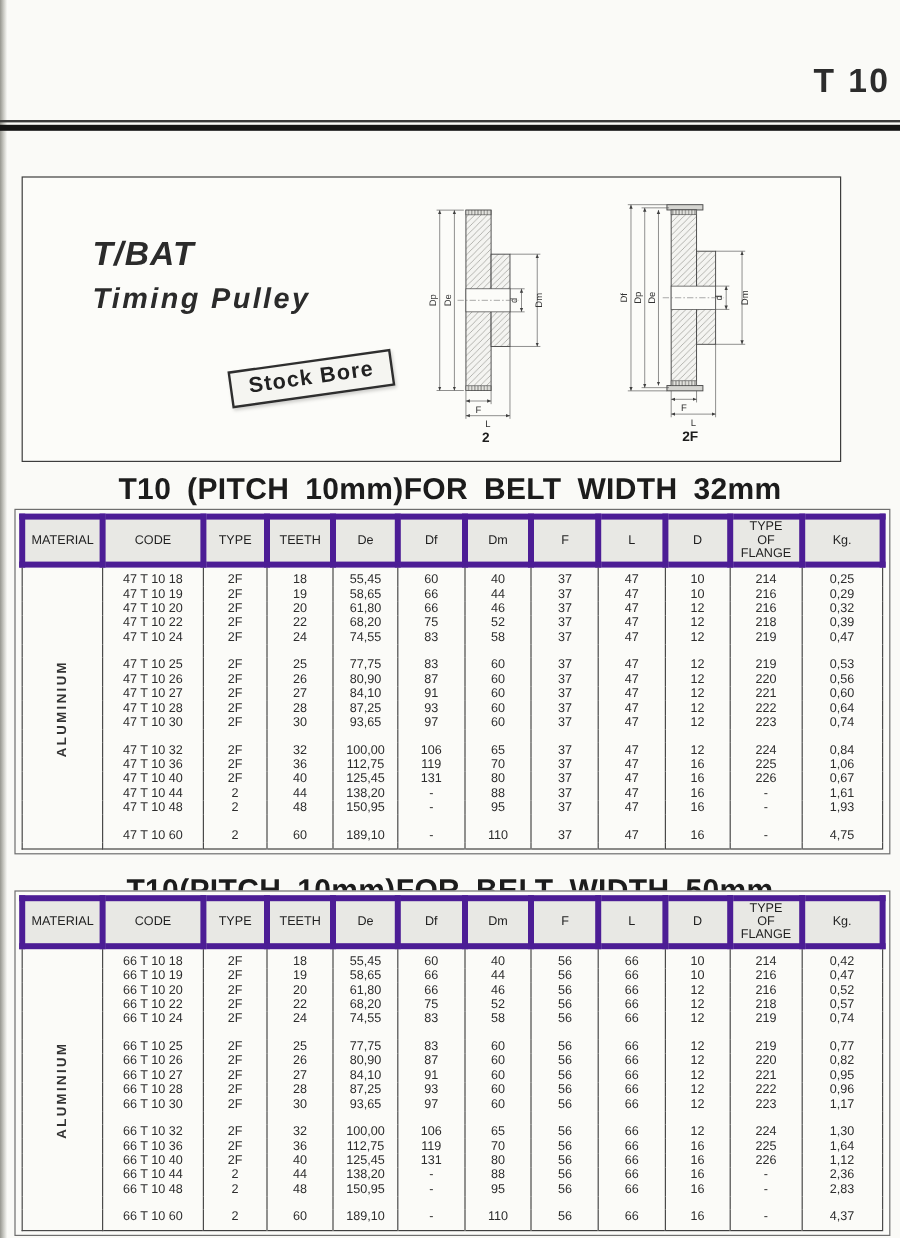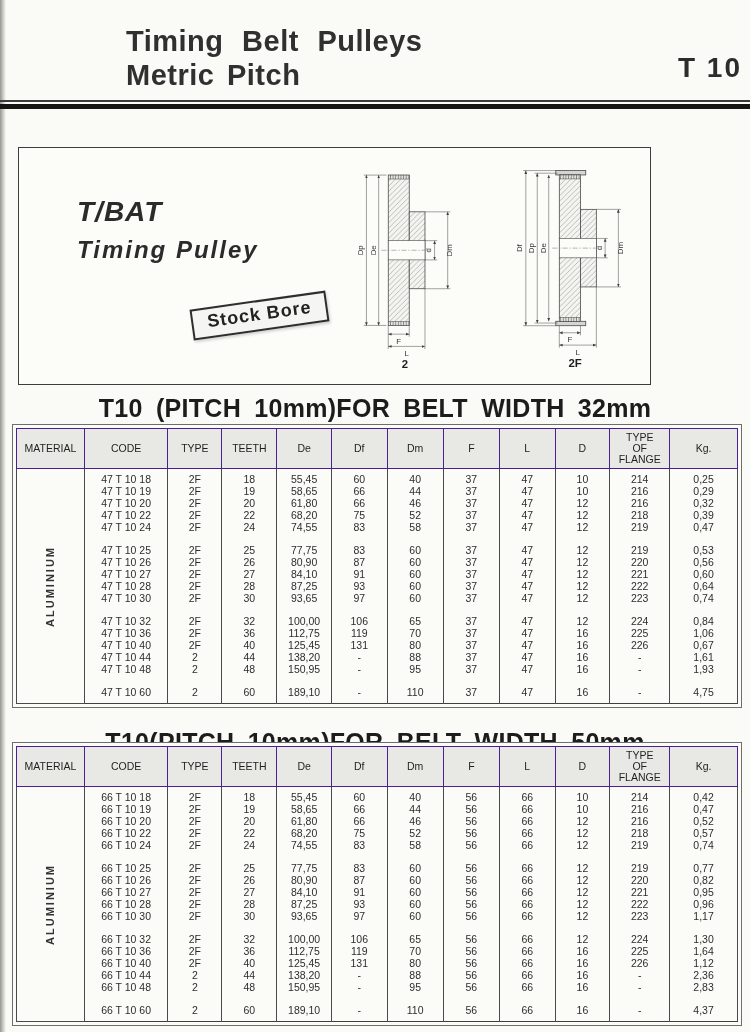--- a/index.html
+++ b/index.html
@@ -25,21 +25,21 @@
     position:absolute; right:8px; top:52px;
     font-weight:bold; font-size:28px; color:#2c2c2c; letter-spacing:2px;
   }
   .head-rule { position:absolute; left:0; top:100px; width:750px; }
   .head-rule .thin  { height:2px; background:#3a3a3a; }
   .head-rule .gapln { height:2px; background:transparent; }
   .head-rule .thick { height:5px; background:#141414; }
 
   
   .product-box {
-    position:absolute; left:18px; top:147px; width:633px; height:238px;
+    position:absolute; left:18px; top:147px; width:683px; height:238px;
     border:1px solid #3d3d3d; background:#fcfcf9;
   }
   .brand {
     position:absolute; left:58px; top:48px;
     font-size:28px; font-weight:bold; font-style:italic; letter-spacing:1px; color:#2b2b2b;
   }
   .product-name {
     position:absolute; left:58px; top:88px;
     font-size:24px; font-weight:bold; font-style:italic; letter-spacing:2px; color:#2b2b2b;
   }
@@ -66,21 +66,21 @@
     position:absolute; left:12px; width:730px;
     border:1px solid #6e6e6e; padding:3px; background:#fbfbf8;
   }
   .frame-1 { top:424px; }
   .frame-2 { top:742px; }
   table.spec-table {
     width:100%; border-collapse:collapse; table-layout:fixed;
     border:1.5px solid #3f3f3f;
   }
   table.spec-table th {
-    border:1px solid #4c1d95; background:#e8e8e4;
+    border:5px solid #4c1d95; background:#e8e8e4;
     font-size:10.5px; font-weight:normal; color:#1f1f1f;
     height:40px; padding:0 1px; text-align:center; vertical-align:middle;
     white-space:pre-line; line-height:11px;
   }
   table.spec-table td {
     border-left:1px solid #4a4a4a; border-right:1px solid #4a4a4a;
     font-size:10.5px; color:#2d2d2d; text-align:center; vertical-align:middle;
     height:12px; line-height:12px; padding:0;
   }
   table.spec-table tr.first-data td { padding-top:4px; }
@@ -98,24 +98,20 @@
   .spec-table th:nth-child(7){width:7.8%}  .spec-table th:nth-child(8){width:7.8%}
   .spec-table th:nth-child(9){width:7.7%}  .spec-table th:nth-child(10){width:7.6%}
   .spec-table th:nth-child(11){width:8.3%}
 </style>
 </head>
 <body>
 
 <div class="page">
   <div class="scan-edge"></div>
 
-  <div class="masthead">
-    <div class="masthead-line1">Timing Belt Pulleys</div>
-    <div class="masthead-line2">Metric Pitch</div>
-  </div>
   <div class="page-code">T 10</div>
   <div class="head-rule">
     <div class="thin"></div>
     <div class="gapln"></div>
     <div class="thick"></div>
   </div>
 
   <div class="product-box">
     <div class="brand">T/BAT</div>
     <div class="product-name">Timing Pulley</div>

